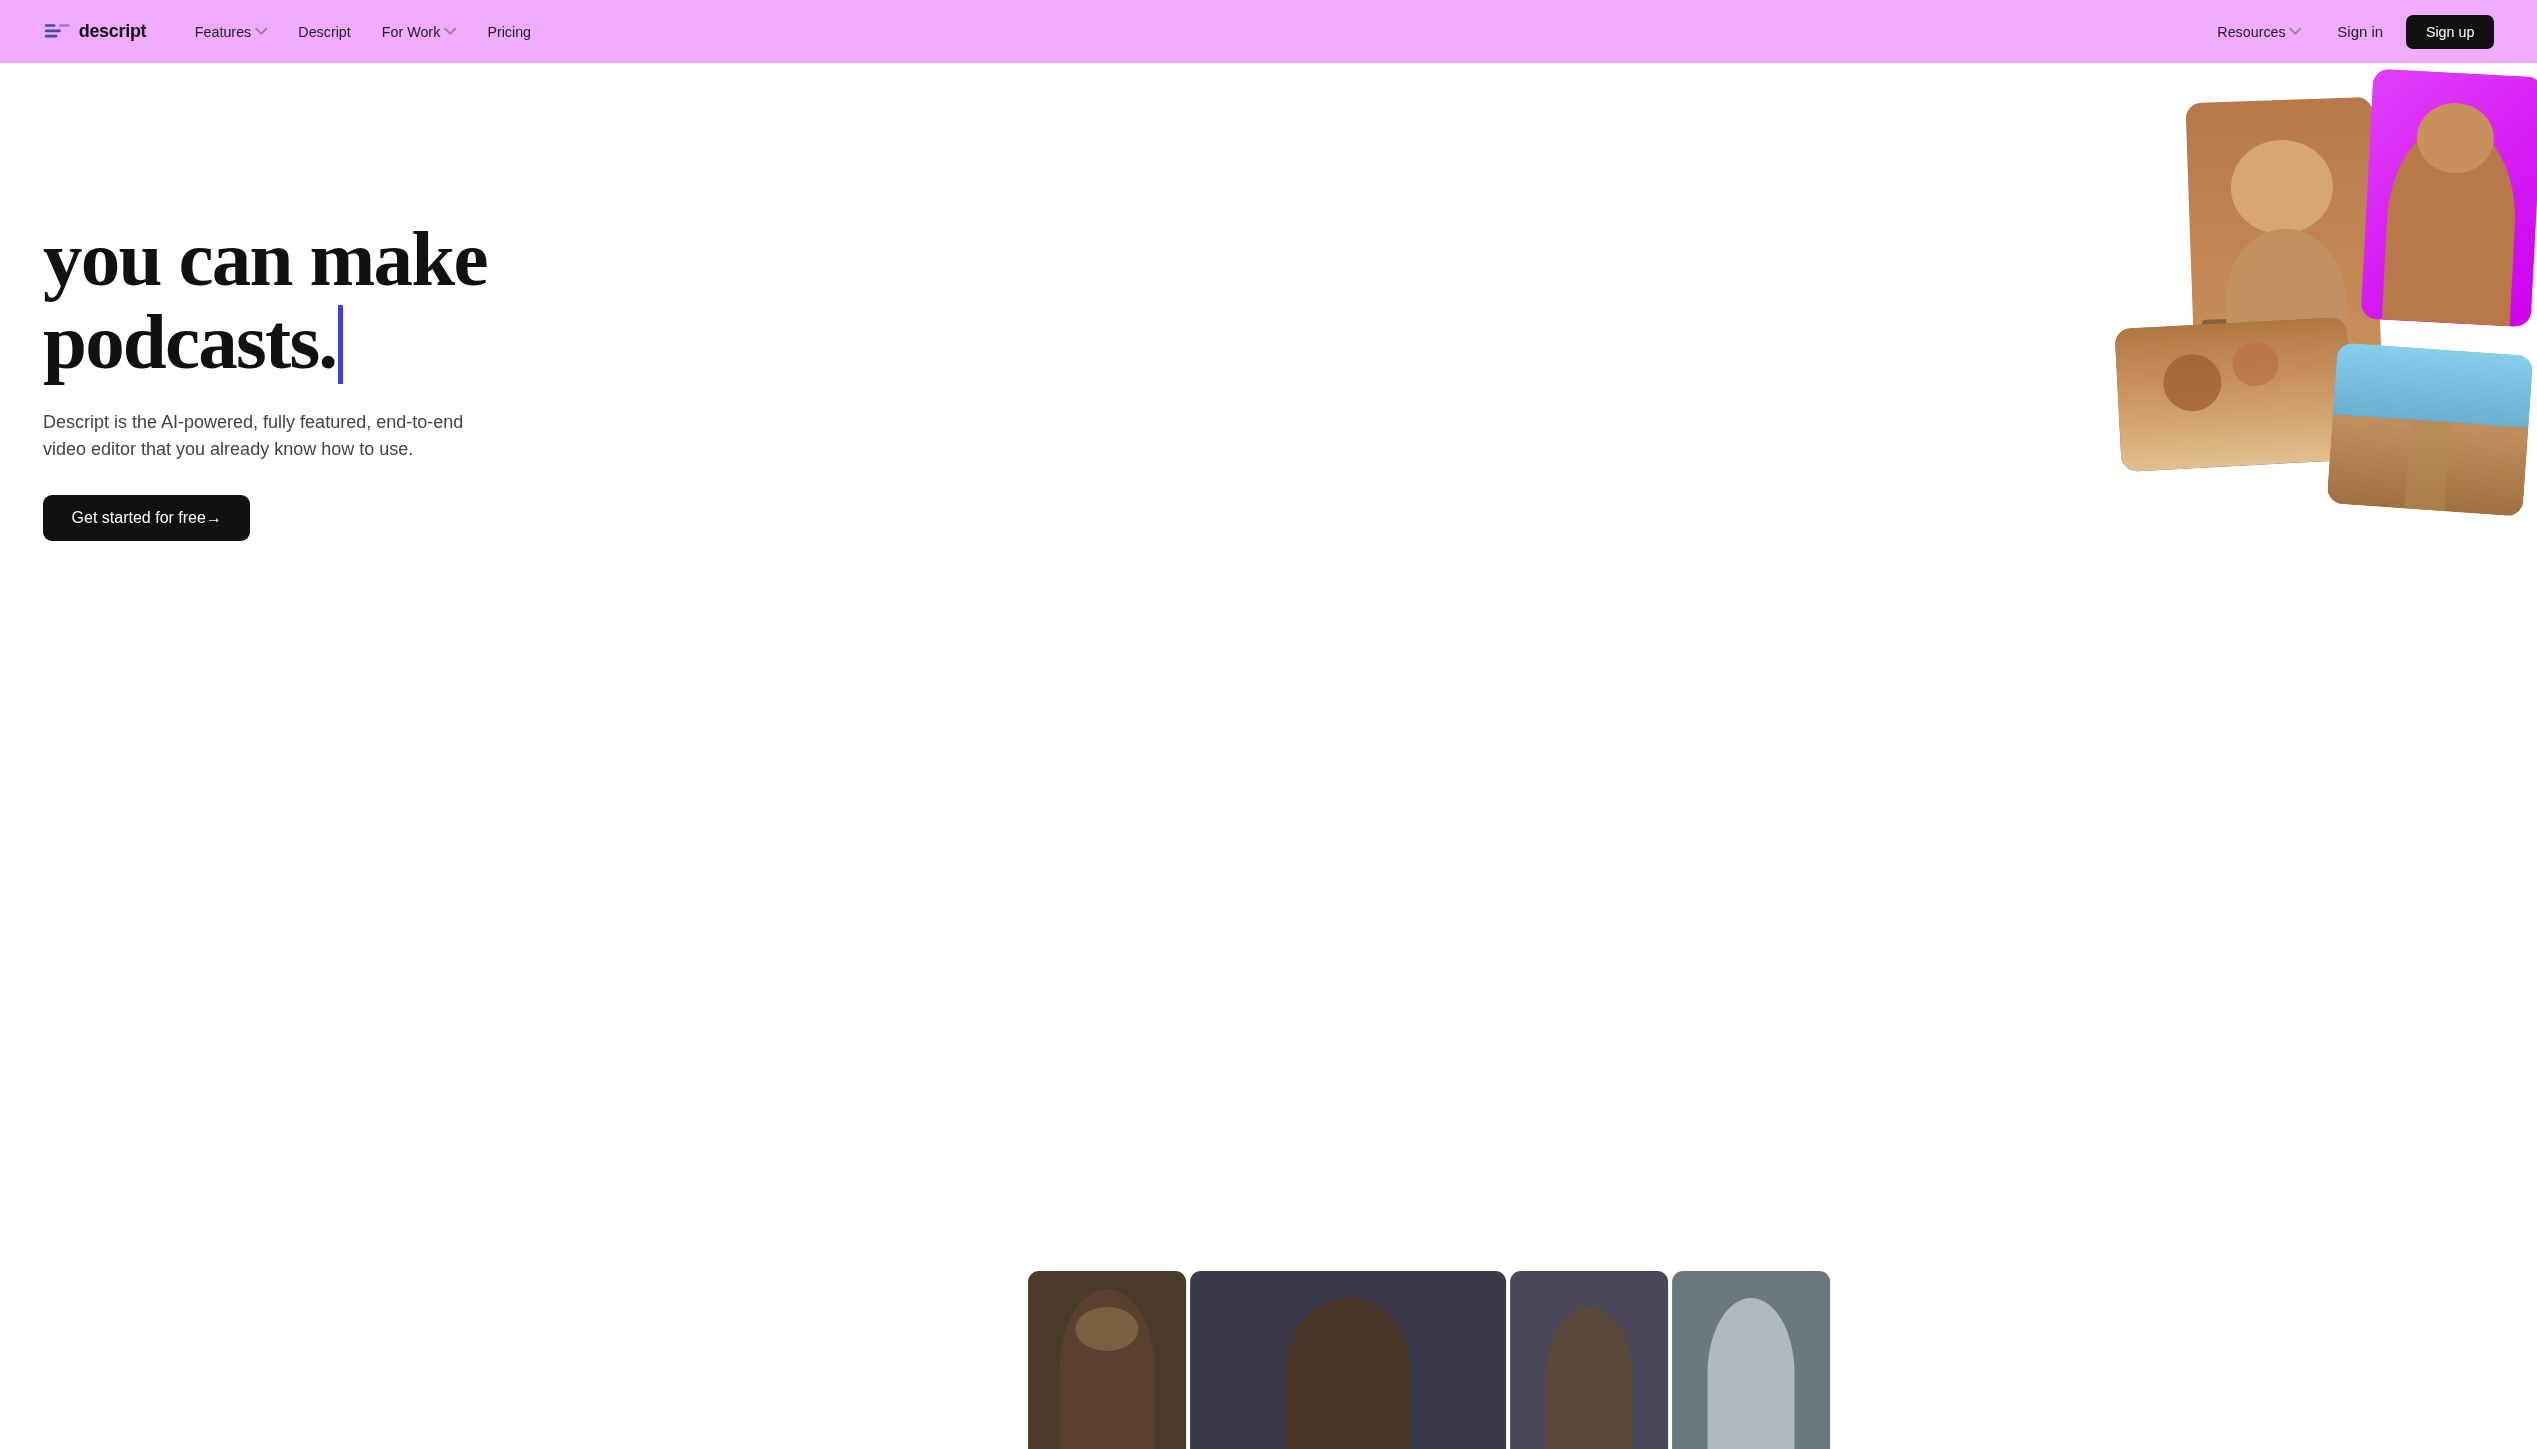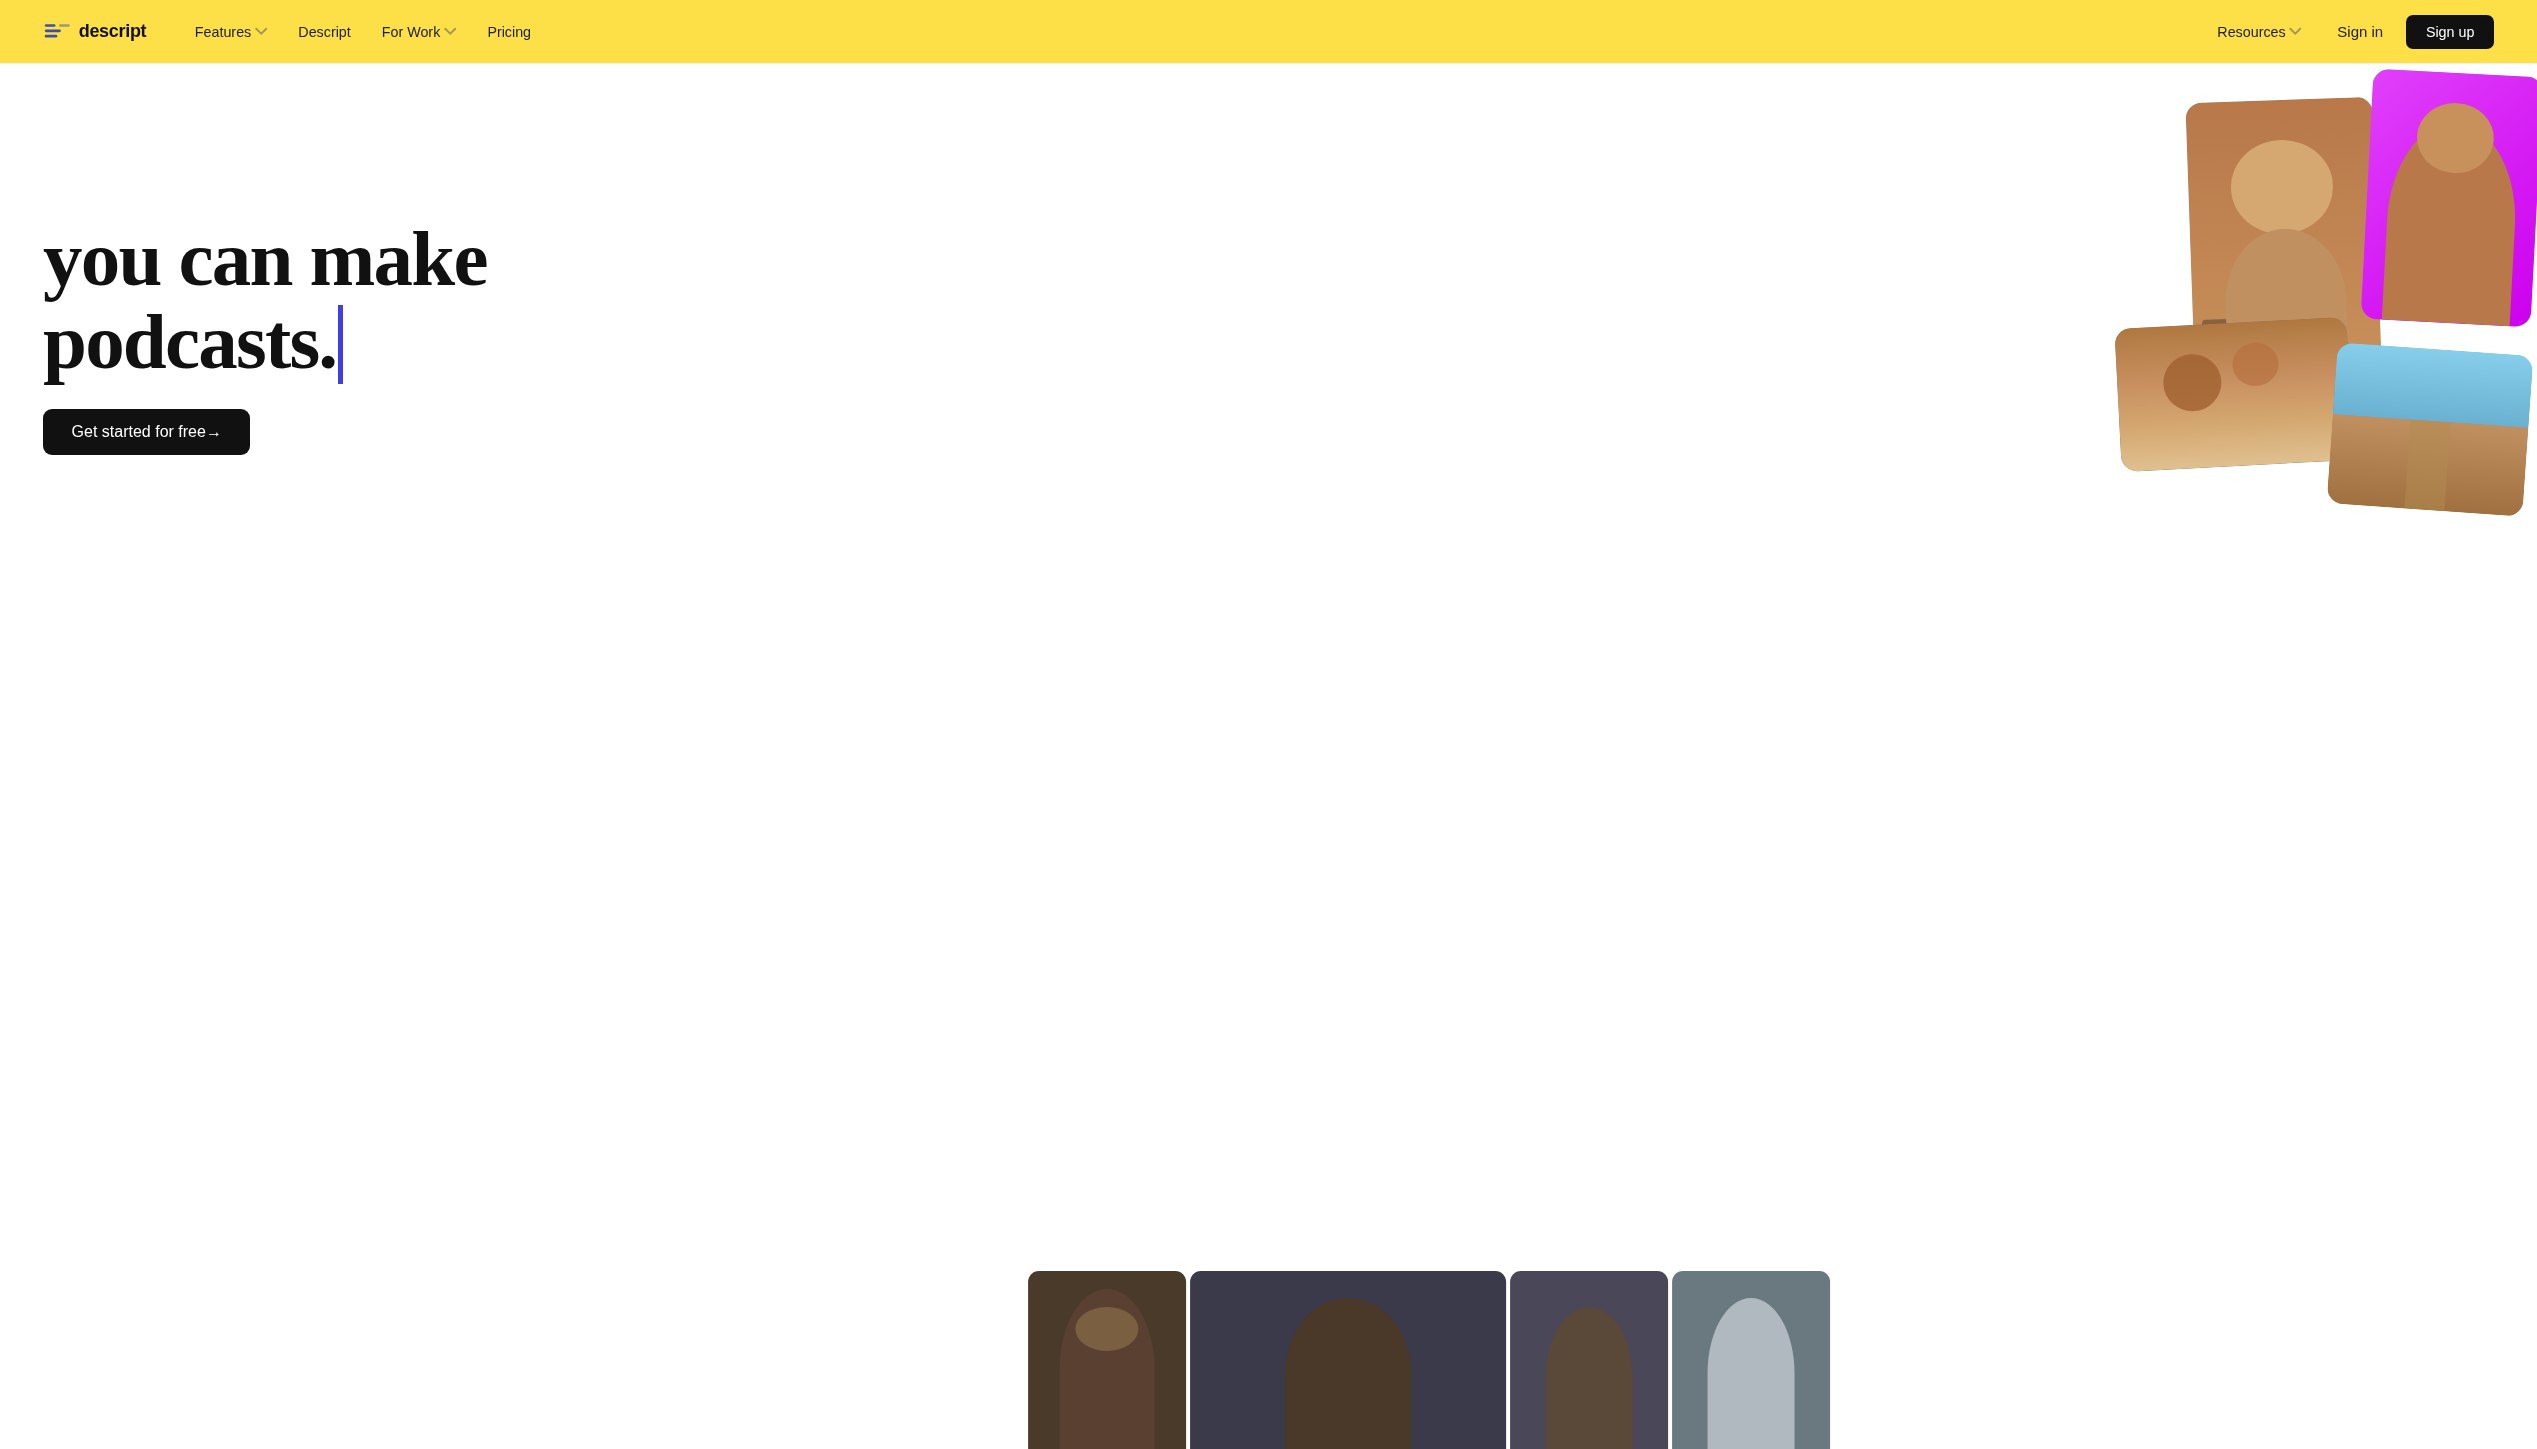--- a/index.html
+++ b/index.html
@@ -13,21 +13,21 @@
 
     
     nav {
       display: flex;
       align-items: center;
       padding: 16px 43px;
       height: 64px;
       border-bottom: 0.9px solid #f0f0f0;
       position: sticky;
       top: 0;
-      background: #fde047;
+      background: #f0abfc;
       z-index: 100;
     }
 
     .nav-logo {
       display: flex;
       align-items: center;
       gap: 7.1px;
       text-decoration: none;
       margin-right: 36px;
       flex-shrink: 0;
@@ -317,20 +317,21 @@
     <button class="btn-signup">Sign up</button>
   </div>
 </nav>
 
 <section class="hero">
   <div class="hero-content">
     <h1 class="hero-headline">
       <br>
       <span>you can make podcasts.</span><span class="cursor-bar"></span>
     </h1>
+    <p class="hero-sub">Descript is the AI-powered, fully featured, end-to-end video editor that you already know how to use.</p>
     <a href="#" class="btn-cta">
       <span>Get started for free</span>
       <span class="arrow">→</span>
     </a>
   </div>
 
   <div class="floating-images">
 
     <div class="img-card card-2">
       <div class="face-shape card-2-content" style="position:relative;width:100%;height:100%;background:linear-gradient(180deg,#b8784a 0%,#c8905a 100%);">

